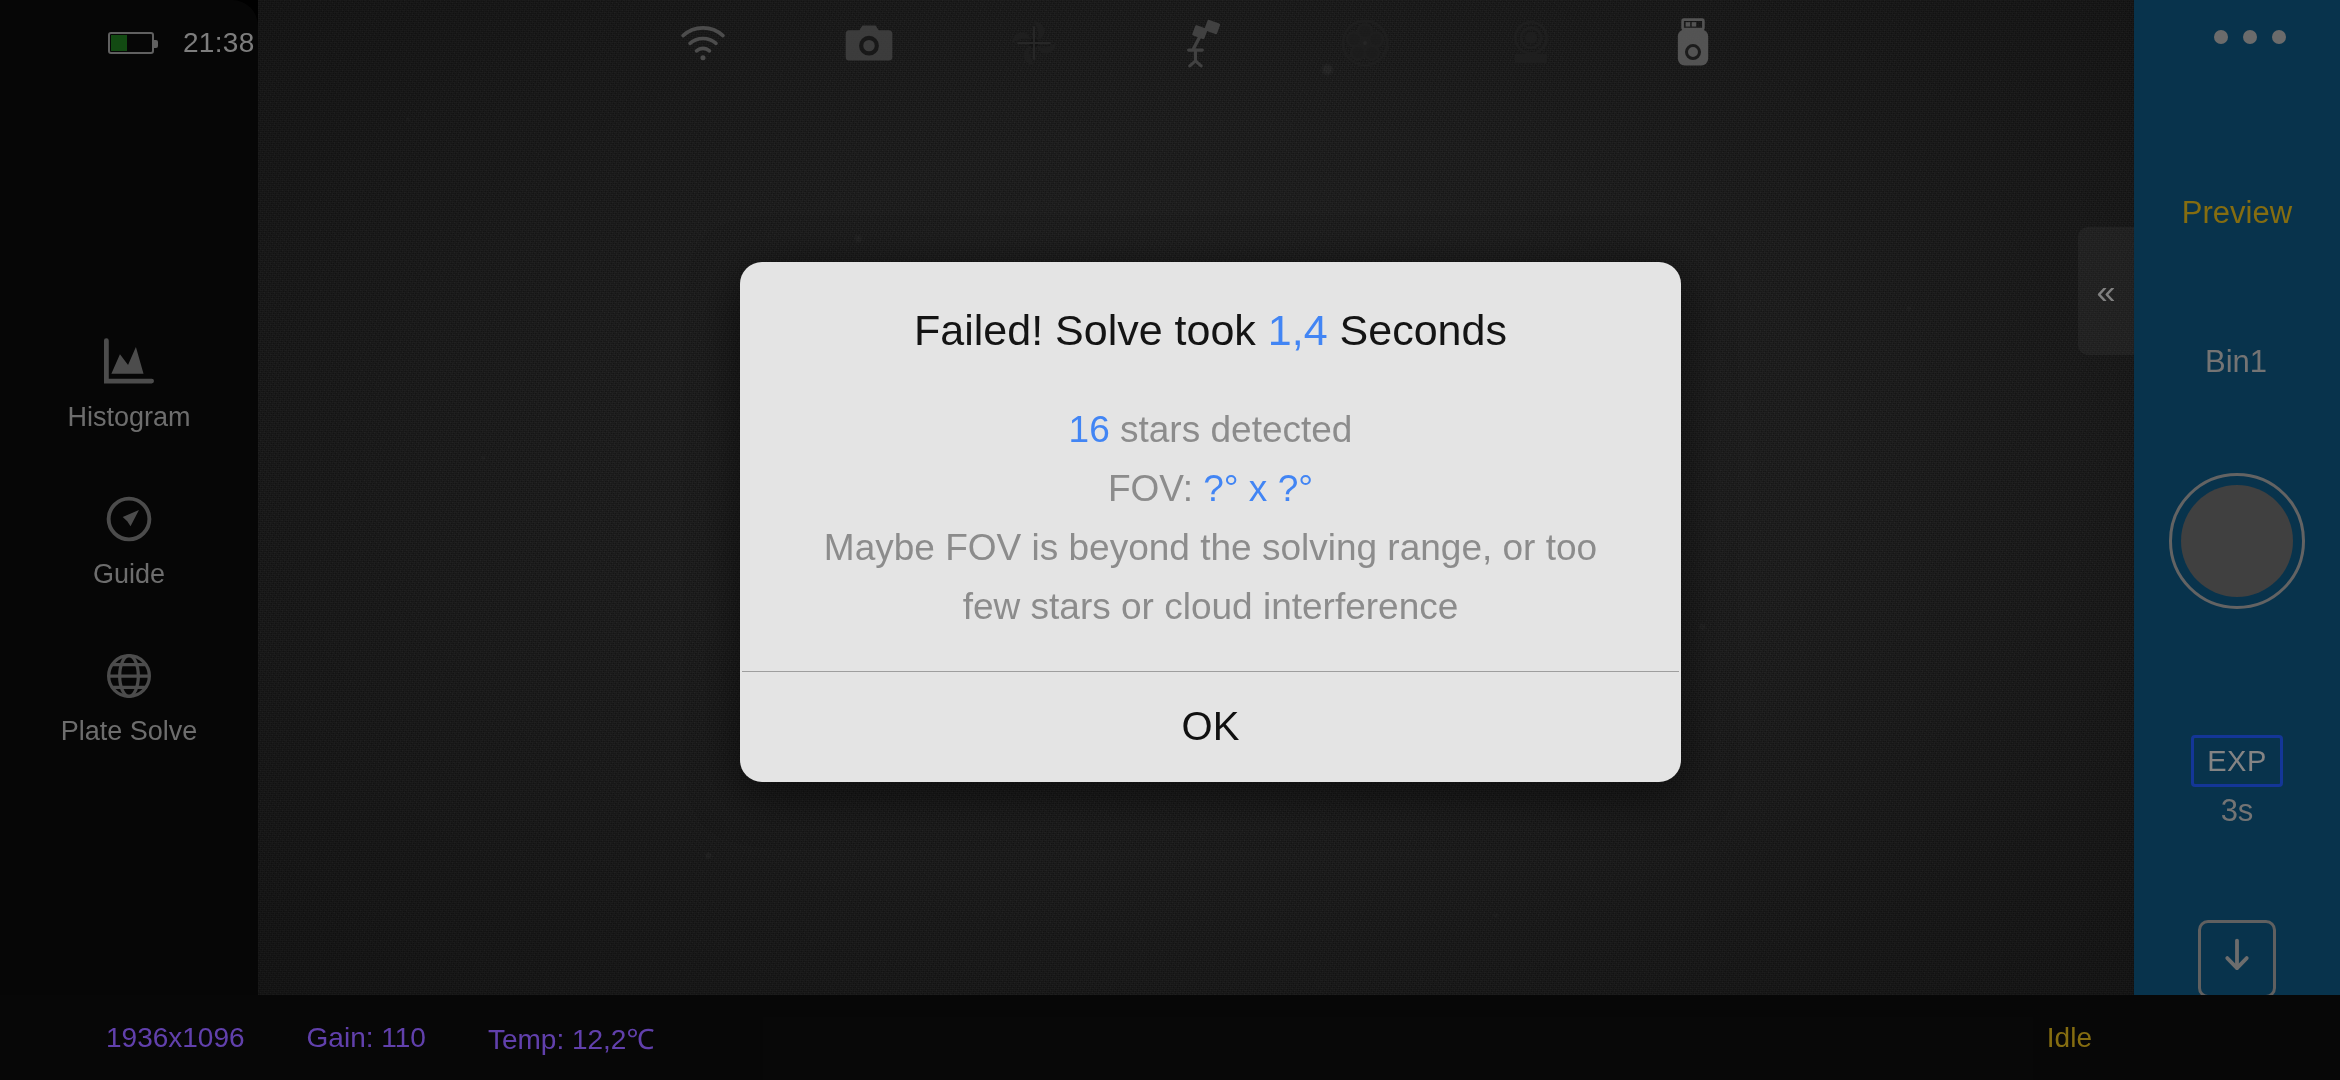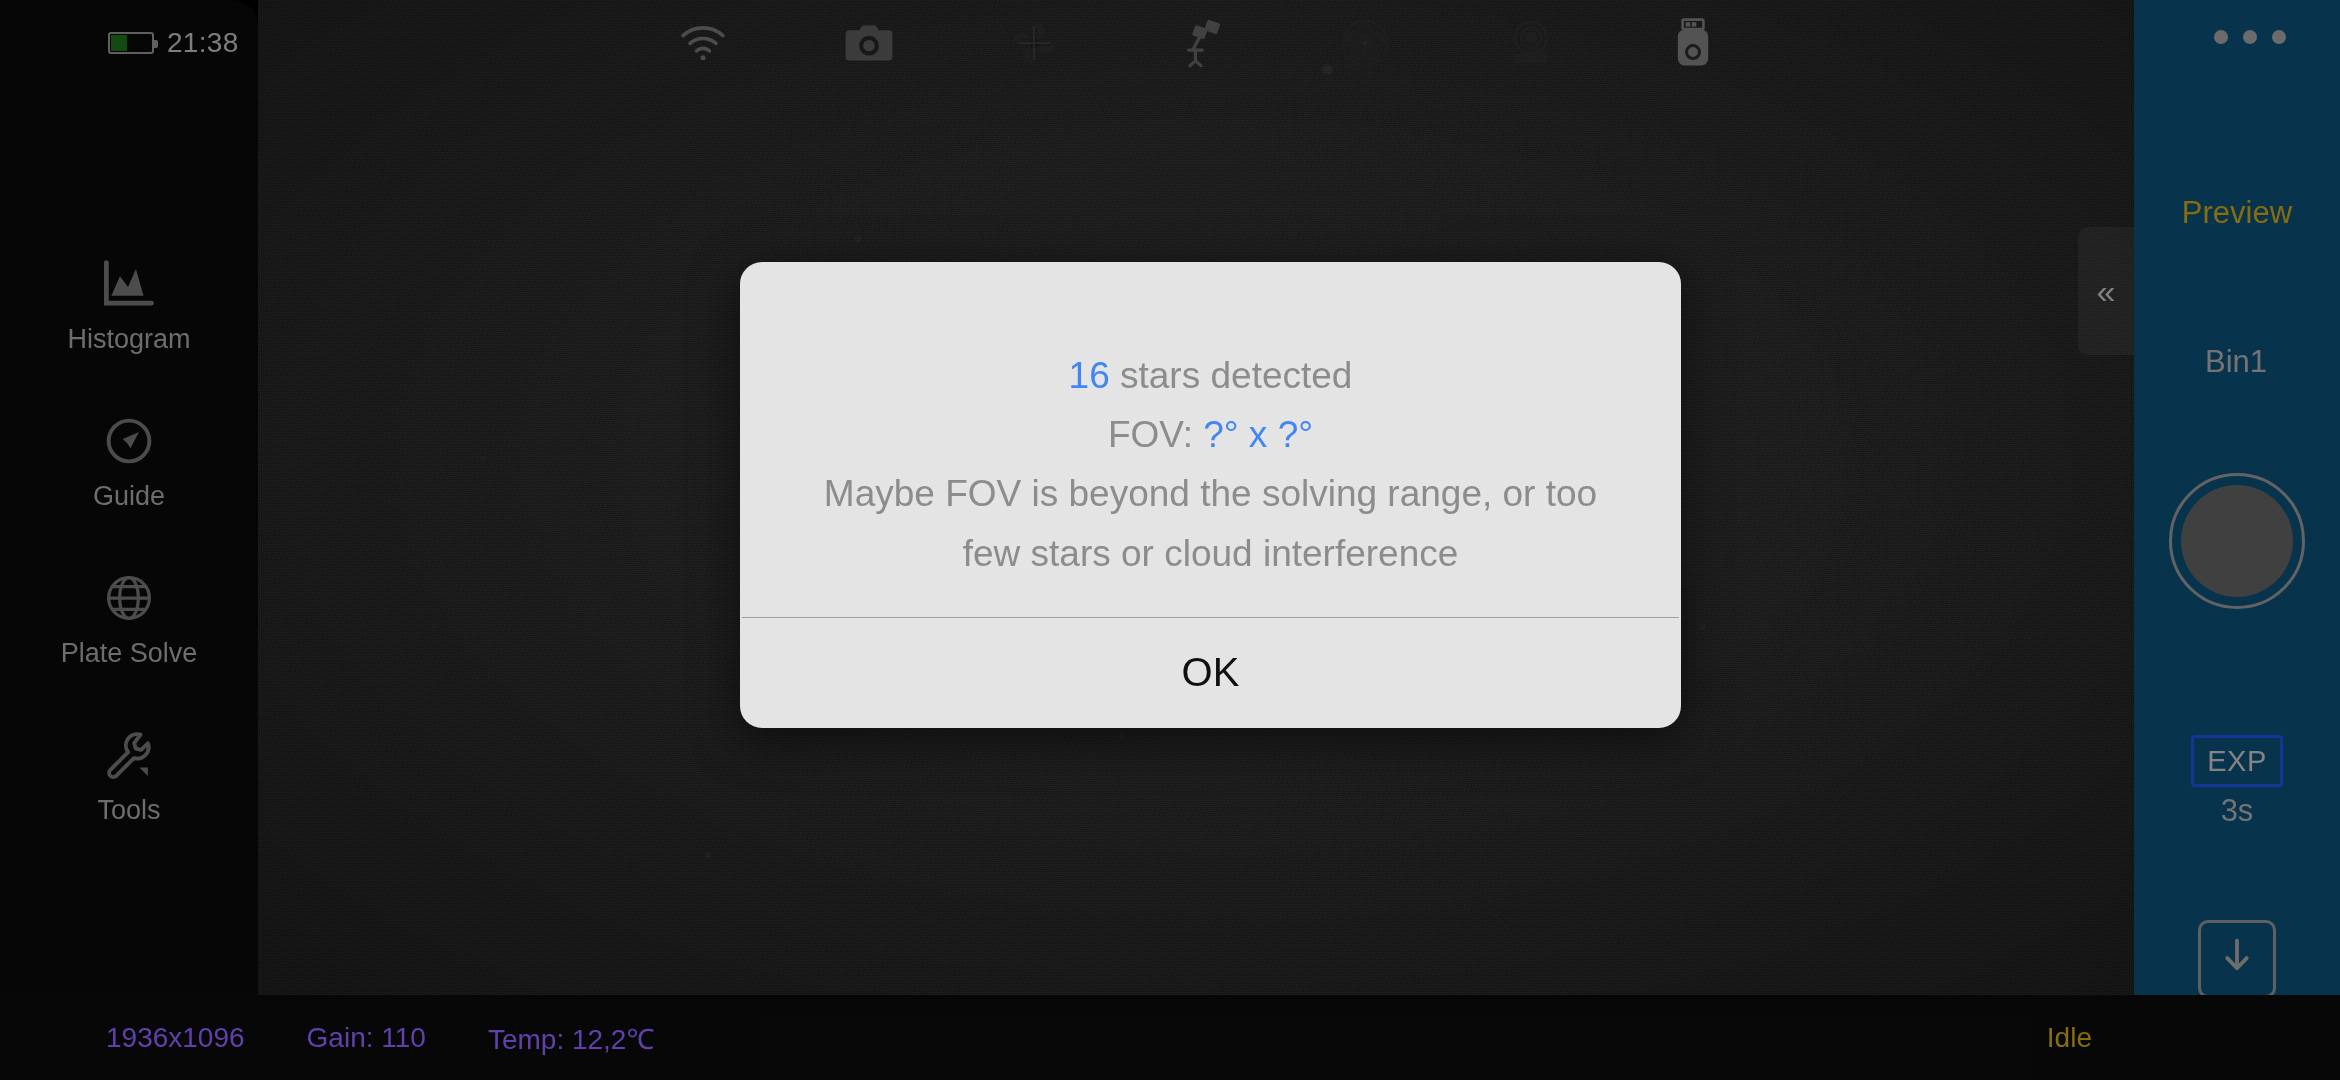--- a/index.html
+++ b/index.html
@@ -50,21 +50,21 @@
   
   #top-bar {
     position:absolute; left:0; top:0;
     width:2340px; height:86px;
     z-index:6;
   }
   #status-left {
     position:absolute; left:0; top:0;
     width:258px; height:86px;
     background:#0a0a0a;
-    display:flex; align-items:center; gap:13px;
+    display:flex; align-items:center; gap:29px;
     padding-left:108px;
     border-top-right-radius:26px;
   }
   .battery {
     position:relative;
     width:46px; height:22px;
     border:2px solid #8a8a8a;
     border-radius:3px;
   }
   .battery::after {
@@ -365,29 +365,20 @@
       <span class="ico">
         <svg width="52" height="52" viewBox="0 0 24 24" fill="none" stroke="#6e6e6e" stroke-width="1.5">
           <circle cx="12" cy="12" r="9.4"></circle>
           <ellipse cx="12" cy="12" rx="4.3" ry="9.4"></ellipse>
           <path d="M2.8 12h18.4M4.3 6.8h15.4M4.3 17.2h15.4"></path>
         </svg>
       </span>
       <span class="lbl">Plate Solve</span>
     </div>
 
-    <div class="side-item">
-      <span class="ico">
-        <svg width="54" height="52" viewBox="0 0 24 24" fill="none" stroke="#6e6e6e" stroke-width="1.8" stroke-linecap="round" stroke-linejoin="round">
-          <path d="M17.3 2.6a5.2 5.2 0 0 0-5.7 8.1L3.4 18.9a1.9 1.9 0 0 0 2.7 2.7l8.2-8.2a5.2 5.2 0 0 0 6.4-6.8l-3.1 3-2.5-.6-.7-2.5z"></path>
-          <path d="M16.8 17.8h3.9v3.9z" fill="#6e6e6e" stroke="none"></path>
-        </svg>
-      </span>
-      <span class="lbl">Tools</span>
-    </div>
   </div>
 
   <div id="collapse-handle">«</div>
 
   <div id="right-sidebar">
     <div id="preview-label">Preview</div>
     <div id="bin-label">Bin1</div>
 
     <div id="shutter">
       <div id="shutter-inner"></div>
@@ -413,20 +404,23 @@
       <span class="stat">Temp: 12,2℃</span>
     </div>
     <div id="bottom-status">Idle</div>
   </div>
 
   <div id="dialog-scrim"></div>
 
   <div id="dialog">
     <div id="dialog-body">
 
+      <div id="dialog-title">
+        <span>Failed! Solve took </span><span class="accent">1,4</span><span> Seconds</span>
+      </div>
 
       <div id="dialog-message">
         <div>
           <span class="accent">16</span><span> stars detected</span>
         </div>
         <div>
           <span>FOV: </span><span class="accent">?° x ?°</span>
         </div>
         <div>Maybe FOV is beyond the solving range, or too</div>
         <div>few stars or cloud interference</div>

